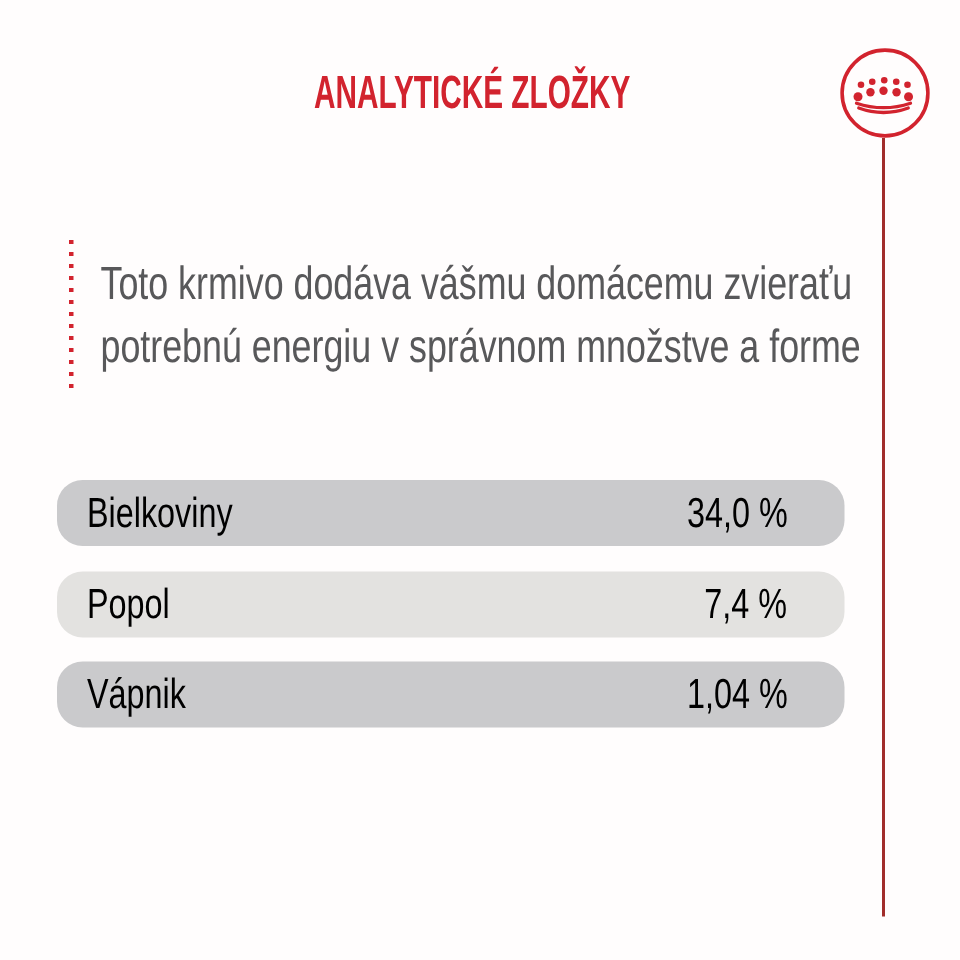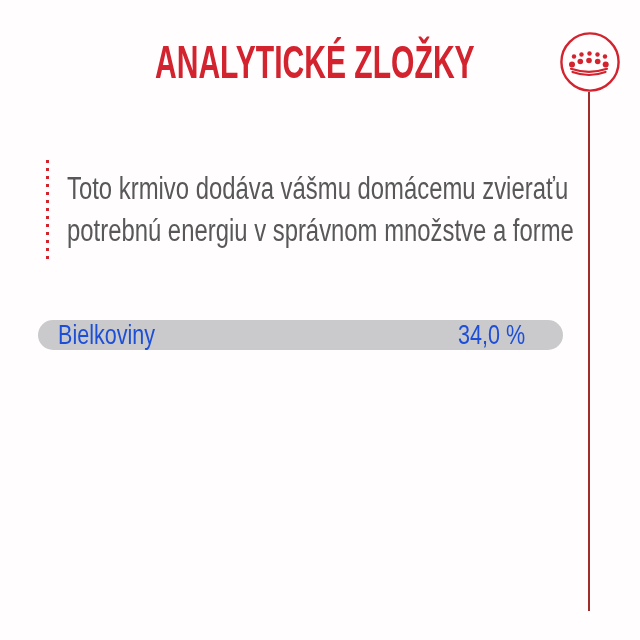--- a/index.html
+++ b/index.html
@@ -12,21 +12,21 @@
     font-family: "Liberation Sans", sans-serif;
   }
   
   .title {
     position: absolute;
     top: 37px;
     left: 0;
     width: 630px;
     text-align: center;
     color: #d2232e;
-    font-size: 47px;
+    font-size: 31px;
     font-weight: bold;
     line-height: 50px;
     white-space: nowrap;
   }
   .cond-center {
     display: inline-block;
     transform: scaleX(0.64);
     transform-origin: center center;
     white-space: nowrap;
   }
@@ -79,30 +79,30 @@
     white-space: nowrap;
   }
   
   .table {
     position: absolute;
     left: 38px;
     top: 320px;
     width: 525px;
   }
   .row {
-    height: 30px;
+    height: 44px;
     border-radius: 17px;
     margin-bottom: 16.5px;
     display: flex;
     align-items: center;
     justify-content: space-between;
     padding: 0 38px 0 20px;
     box-sizing: border-box;
     font-size: 28px;
-    color: #1d4ed8;
+    color: #000000;
   }
   .row:nth-child(odd)  { background: #cacacc; }
   .row:nth-child(even) { background: #e3e2e0; }
 </style>
 </head>
 <body>
 
 <div class="canvas">
 
   <div class="title">
@@ -141,15 +141,23 @@
     <div>
       <span class="cond-left">potrebnú energiu v správnom množstve a forme</span>
     </div>
   </div>
 
   <div class="table">
     <div class="row">
       <span class="cond-left">Bielkoviny</span>
       <span class="cond-right">34,0 %</span>
     </div>
+    <div class="row">
+      <span class="cond-left">Popol</span>
+      <span class="cond-right">7,4 %</span>
+    </div>
+    <div class="row">
+      <span class="cond-left">Vápnik</span>
+      <span class="cond-right">1,04 %</span>
+    </div>
   </div>
 
 </div>
 
 </body></html>

